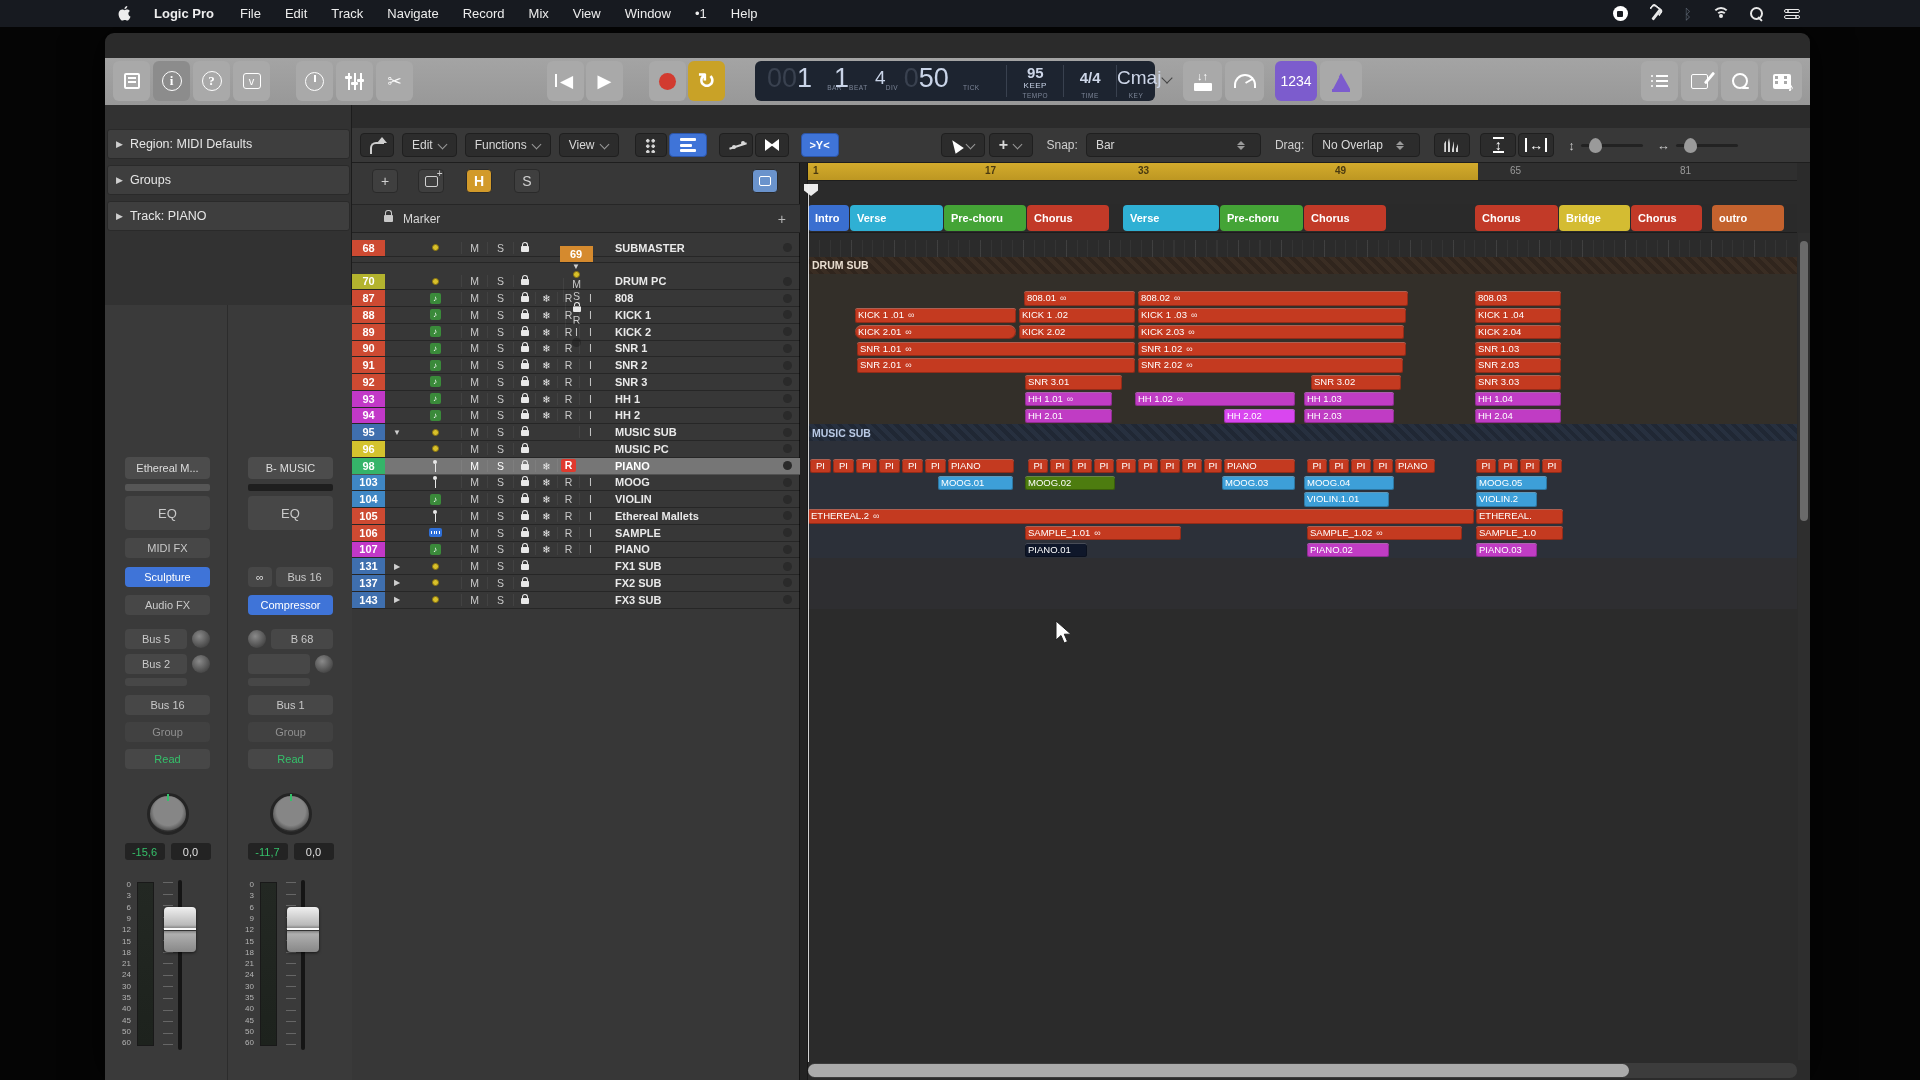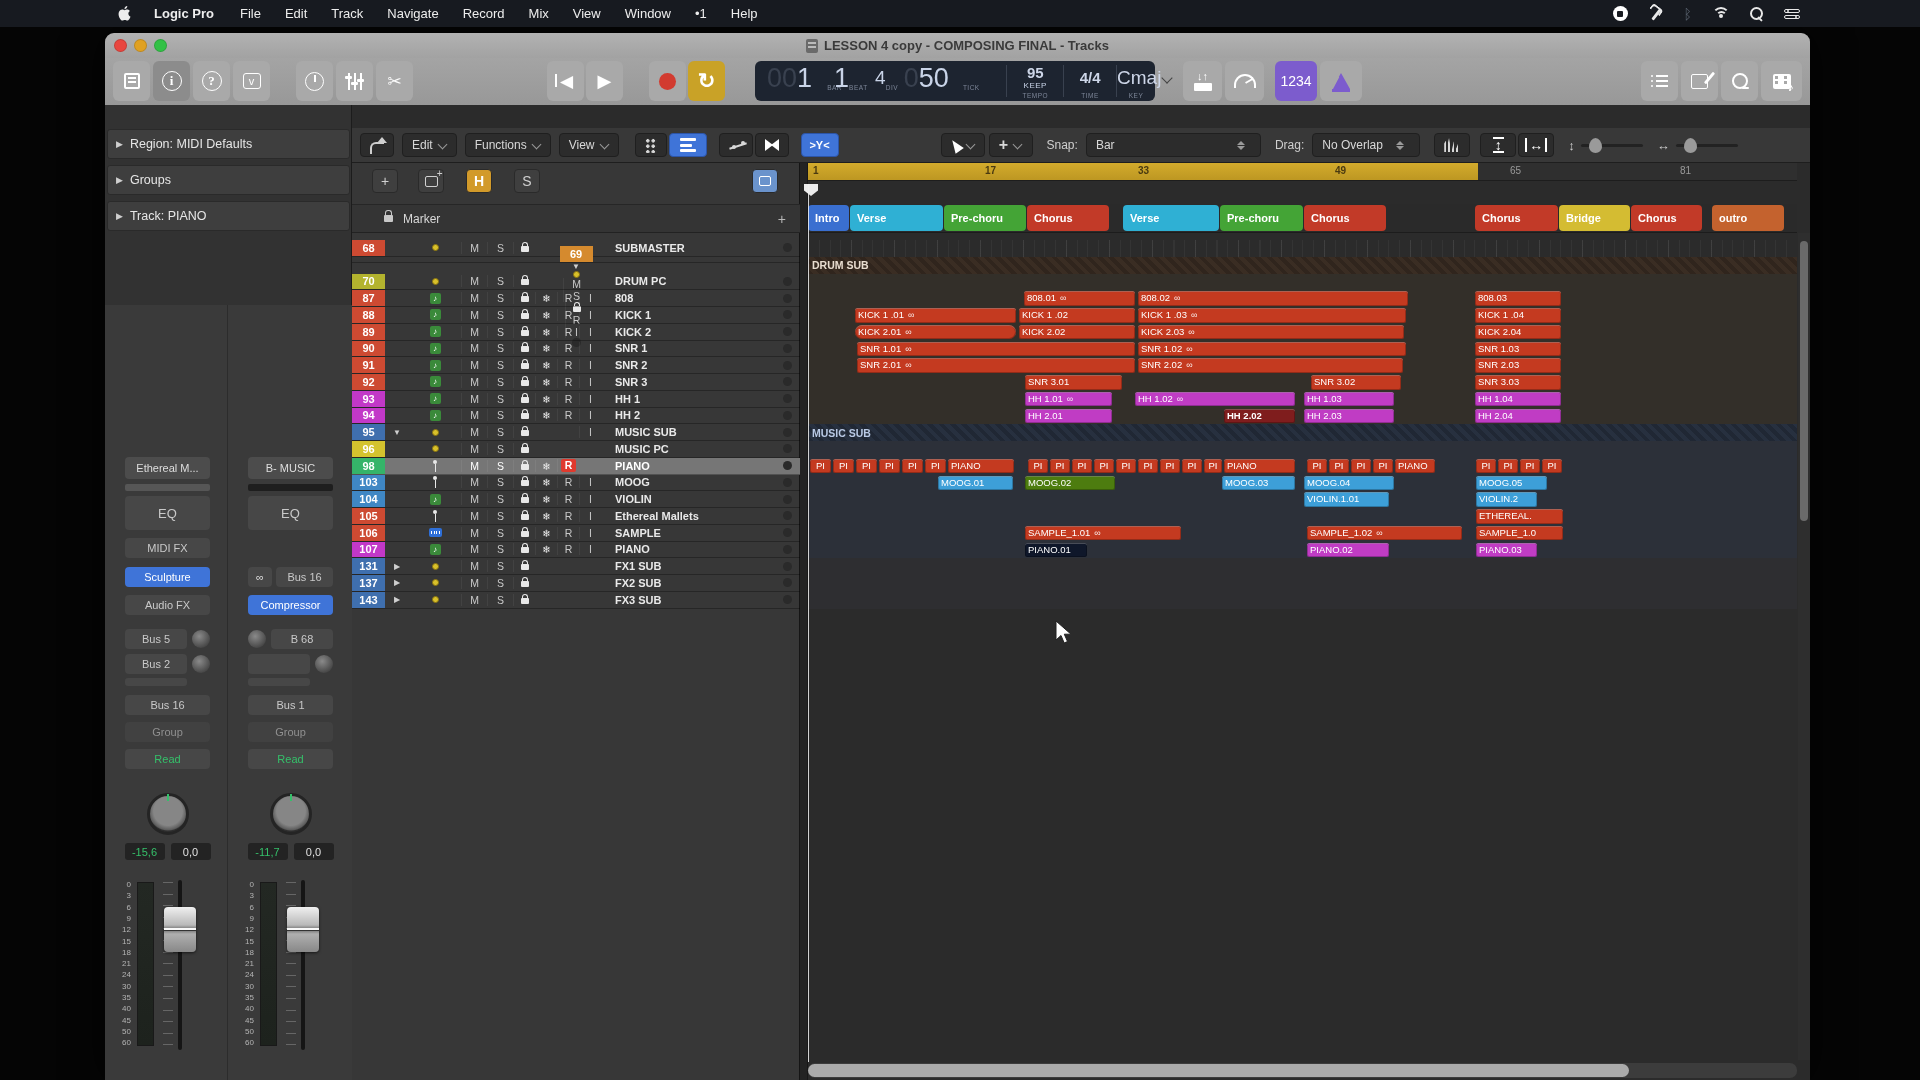--- a/index.html
+++ b/index.html
@@ -277,29 +277,20 @@
         <span class="ic ic-search"></span>
         <span class="ic ic-cc">
           <i></i>
           <i></i>
         </span>
       </div>
   </div>
 
   <div class="window">
 
-    <div class="titlebar">
-      <span class="tl r"></span>
-      <span class="tl y"></span>
-      <span class="tl g"></span>
-      <span class="wtitle">
-        <span class="doc-ic"></span>
-        <span>LESSON 4 copy - COMPOSING FINAL - Tracks</span>
-      </span>
-    </div>
 
     <div class="controlbar">
       <div class="tile" style="left:8px; width:37px;">
           <span class="ic ic-lib"></span>
         </div>
       <div class="tile pressed" style="left:48px; width:37px;">
           <span class="circ-glyph">i</span>
         </div>
       <div class="tile" style="left:88px; width:37px;">
           <span class="circ-glyph">?</span>
@@ -1121,21 +1112,21 @@
           <div class="region" style="left: 330px; top: 118.25px; width: 265px; background: rgb(196, 58, 32);"><span>SNR 2.02</span><span class="loopbadge">∞</span></div>
           <div class="region" style="left: 667px; top: 118.25px; width: 86px; background: rgb(196, 58, 32);"><span>SNR 2.03</span></div>
           <div class="region" style="left: 217px; top: 135px; width: 97px; background: rgb(196, 58, 32);"><span>SNR 3.01</span></div>
           <div class="region" style="left: 503px; top: 135px; width: 90px; background: rgb(196, 58, 32);"><span>SNR 3.02</span></div>
           <div class="region" style="left: 667px; top: 135px; width: 86px; background: rgb(196, 58, 32);"><span>SNR 3.03</span></div>
           <div class="region" style="left: 217px; top: 151.75px; width: 87px; background: rgb(192, 60, 196);"><span>HH 1.01</span><span class="loopbadge">∞</span></div>
           <div class="region" style="left: 327px; top: 151.75px; width: 160px; background: rgb(192, 60, 196);"><span>HH 1.02</span><span class="loopbadge">∞</span></div>
           <div class="region" style="left: 496px; top: 151.75px; width: 90px; background: rgb(192, 60, 196);"><span>HH 1.03</span></div>
           <div class="region" style="left: 667px; top: 151.75px; width: 86px; background: rgb(192, 60, 196);"><span>HH 1.04</span></div>
           <div class="region" style="left: 217px; top: 168.5px; width: 87px; background: rgb(192, 60, 196);"><span>HH 2.01</span></div>
-          <div class="region" style="left: 416px; top: 168.5px; width: 71px; background: #7f1d1d; font-weight: bold;"><span>HH 2.02</span></div>
+          <div class="region" style="left: 416px; top: 168.5px; width: 71px; background: #d946ef;"><span>HH 2.02</span></div>
           <div class="region" style="left: 496px; top: 168.5px; width: 90px; background: rgb(192, 60, 196);"><span>HH 2.03</span></div>
           <div class="region" style="left: 667px; top: 168.5px; width: 86px; background: rgb(192, 60, 196);"><span>HH 2.04</span></div>
           <div class="region tiny" style="left: 2px; top: 218.75px; width: 21px; background: rgb(196, 58, 32);"><span>PI</span></div>
           <div class="region tiny" style="left: 25px; top: 218.75px; width: 21px; background: rgb(196, 58, 32);"><span>PI</span></div>
           <div class="region tiny" style="left: 48px; top: 218.75px; width: 21px; background: rgb(196, 58, 32);"><span>PI</span></div>
           <div class="region tiny" style="left: 71px; top: 218.75px; width: 21px; background: rgb(196, 58, 32);"><span>PI</span></div>
           <div class="region tiny" style="left: 94px; top: 218.75px; width: 21px; background: rgb(196, 58, 32);"><span>PI</span></div>
           <div class="region tiny" style="left: 117px; top: 218.75px; width: 21px; background: rgb(196, 58, 32);"><span>PI</span></div>
           <div class="region" style="left: 140px; top: 218.75px; width: 66px; background: rgb(196, 58, 32);"><span>PIANO</span></div>
           <div class="region tiny" style="left: 220px; top: 218.75px; width: 20px; background: rgb(196, 58, 32);"><span>PI</span></div>
@@ -1157,20 +1148,21 @@
           <div class="region tiny" style="left: 690px; top: 218.75px; width: 20px; background: rgb(196, 58, 32);"><span>PI</span></div>
           <div class="region tiny" style="left: 712px; top: 218.75px; width: 20px; background: rgb(196, 58, 32);"><span>PI</span></div>
           <div class="region tiny" style="left: 734px; top: 218.75px; width: 20px; background: rgb(196, 58, 32);"><span>PI</span></div>
           <div class="region" style="left: 130px; top: 235.5px; width: 75px; background: rgb(61, 159, 216);"><span>MOOG.01</span></div>
           <div class="region" style="left: 217px; top: 235.5px; width: 90px; background: #4d7c0f;"><span>MOOG.02</span></div>
           <div class="region" style="left: 414px; top: 235.5px; width: 73px; background: rgb(61, 159, 216);"><span>MOOG.03</span></div>
           <div class="region" style="left: 496px; top: 235.5px; width: 90px; background: rgb(61, 159, 216);"><span>MOOG.04</span></div>
           <div class="region" style="left: 668px; top: 235.5px; width: 71px; background: rgb(61, 159, 216);"><span>MOOG.05</span></div>
           <div class="region" style="left: 496px; top: 252.25px; width: 85px; background: rgb(61, 159, 216);"><span>VIOLIN.1.01</span></div>
           <div class="region" style="left: 668px; top: 252.25px; width: 61px; background: rgb(61, 159, 216);"><span>VIOLIN.2</span></div>
+          <div class="region" style="left: 0px; top: 269px; width: 666px; background: rgb(196, 58, 32);"><span>ETHEREAL.2</span><span class="loopbadge">∞</span></div>
           <div class="region" style="left: 668px; top: 269px; width: 87px; background: rgb(196, 58, 32);"><span>ETHEREAL.</span></div>
           <div class="region" style="left: 217px; top: 285.75px; width: 156px; background: rgb(196, 58, 32);"><span>SAMPLE_1.01</span><span class="loopbadge">∞</span></div>
           <div class="region" style="left: 499px; top: 285.75px; width: 155px; background: rgb(196, 58, 32);"><span>SAMPLE_1.02</span><span class="loopbadge">∞</span></div>
           <div class="region" style="left: 668px; top: 285.75px; width: 87px; background: rgb(196, 58, 32);"><span>SAMPLE_1.0</span></div>
           <div class="region" style="left: 217px; top: 302.5px; width: 62px; background: #0f172a;"><span>PIANO.01</span></div>
           <div class="region" style="left: 499px; top: 302.5px; width: 82px; background: rgb(192, 60, 196);"><span>PIANO.02</span></div>
           <div class="region" style="left: 668px; top: 302.5px; width: 61px; background: rgb(192, 60, 196);"><span>PIANO.03</span></div>
         </div>
       <div class="hscroll">
           <span class="hthumb"></span>

